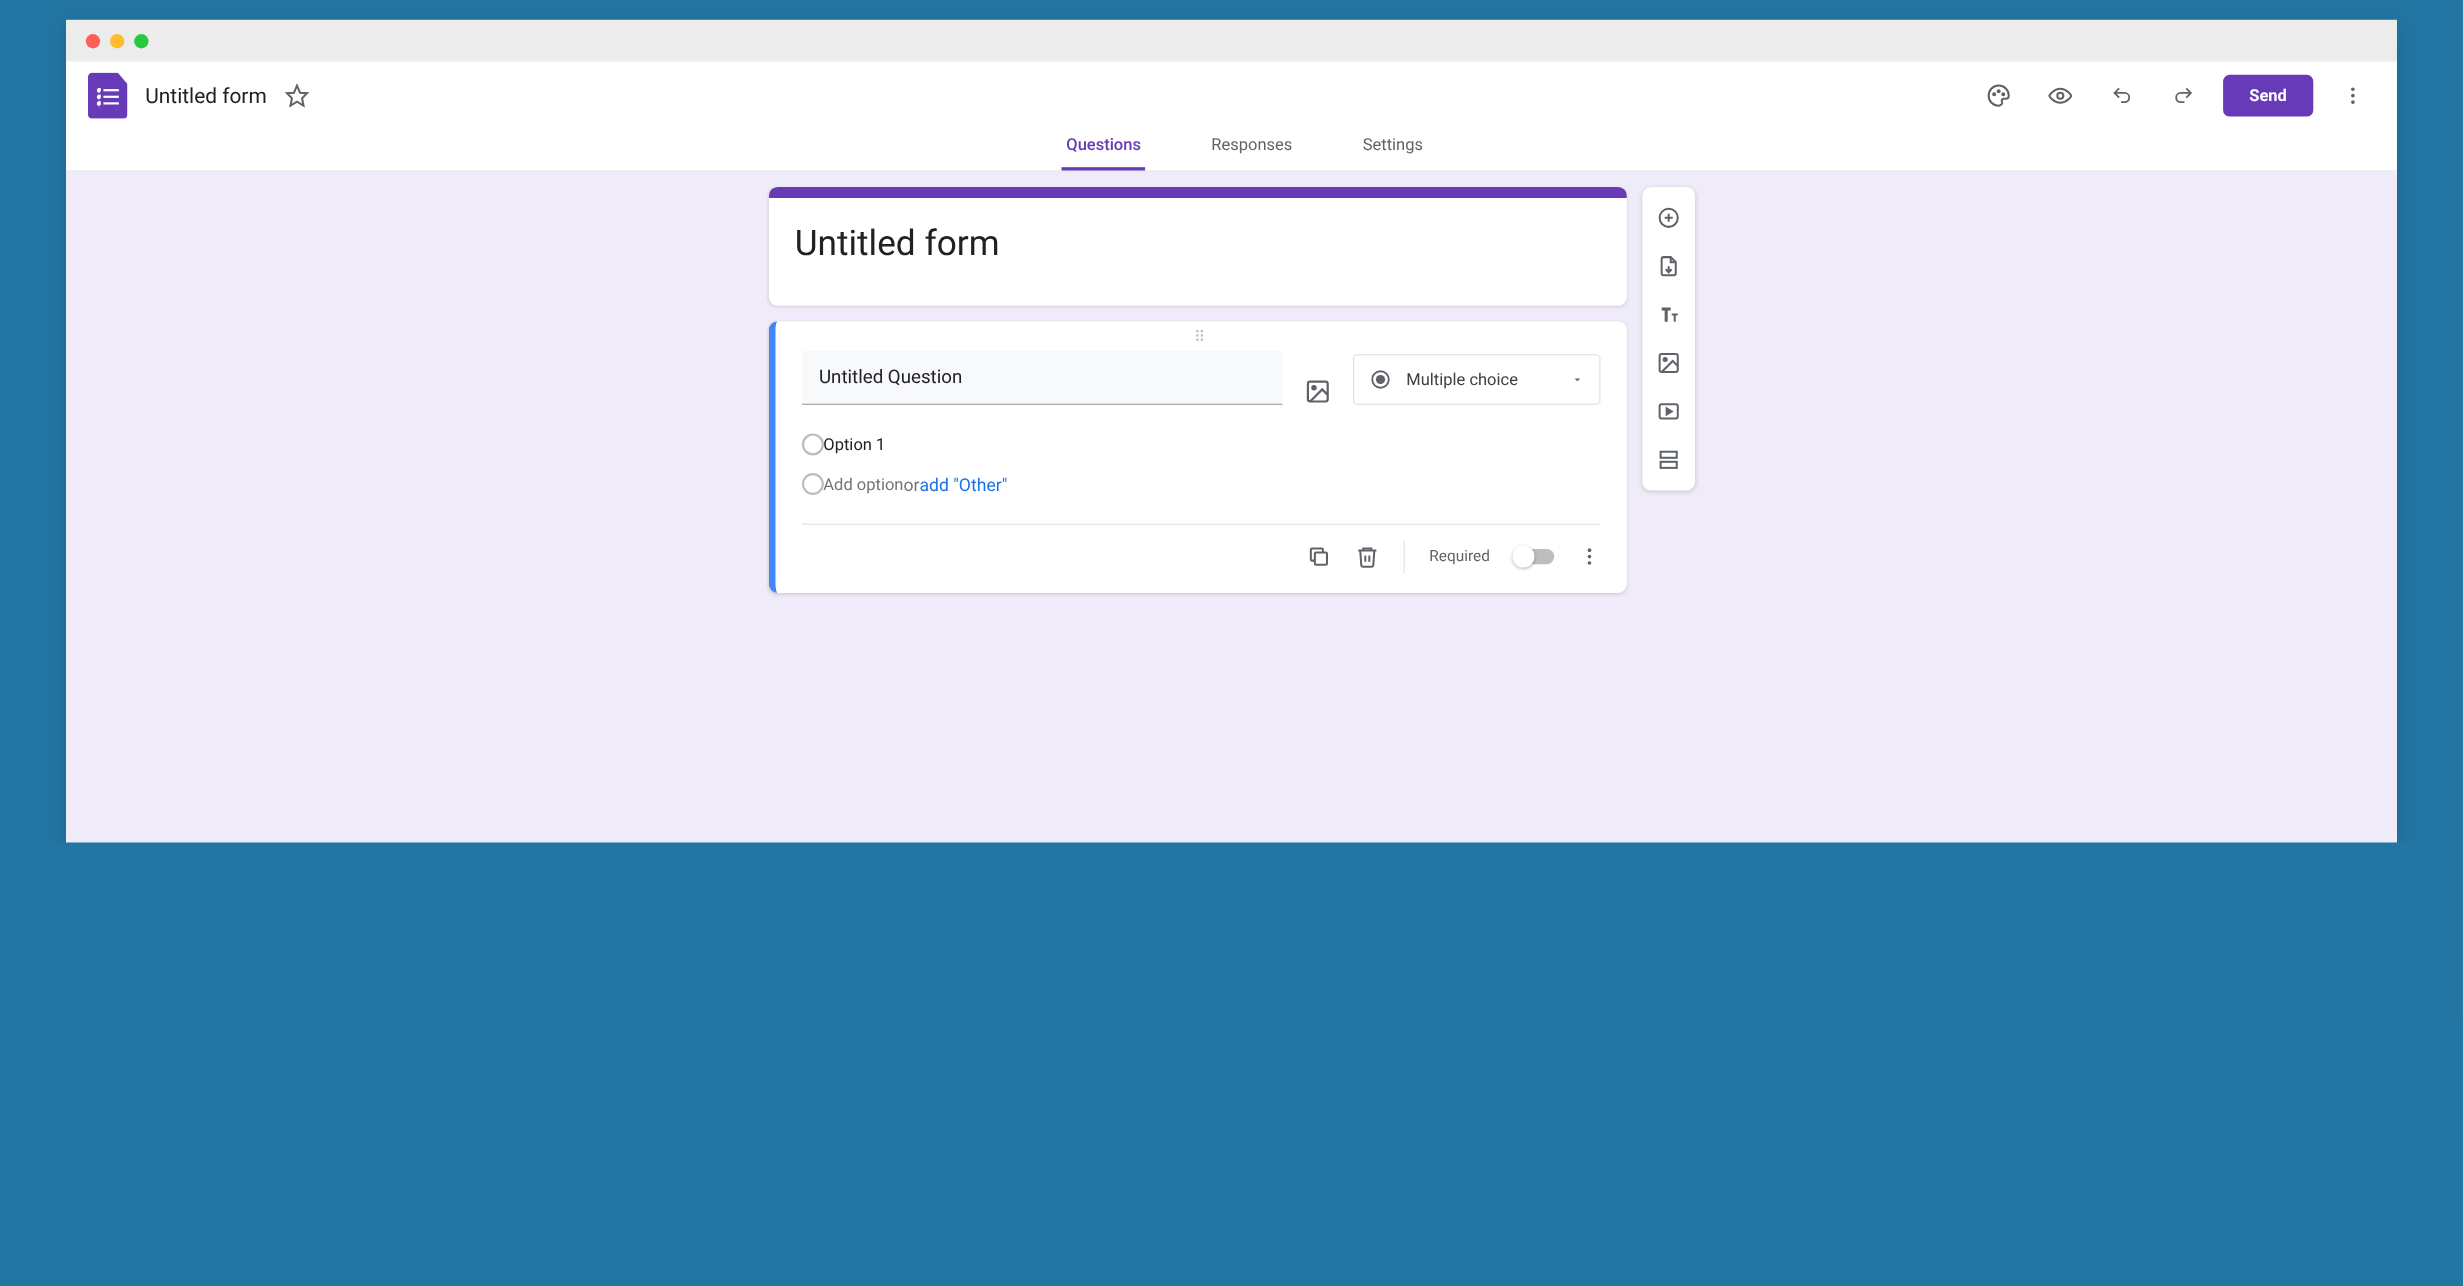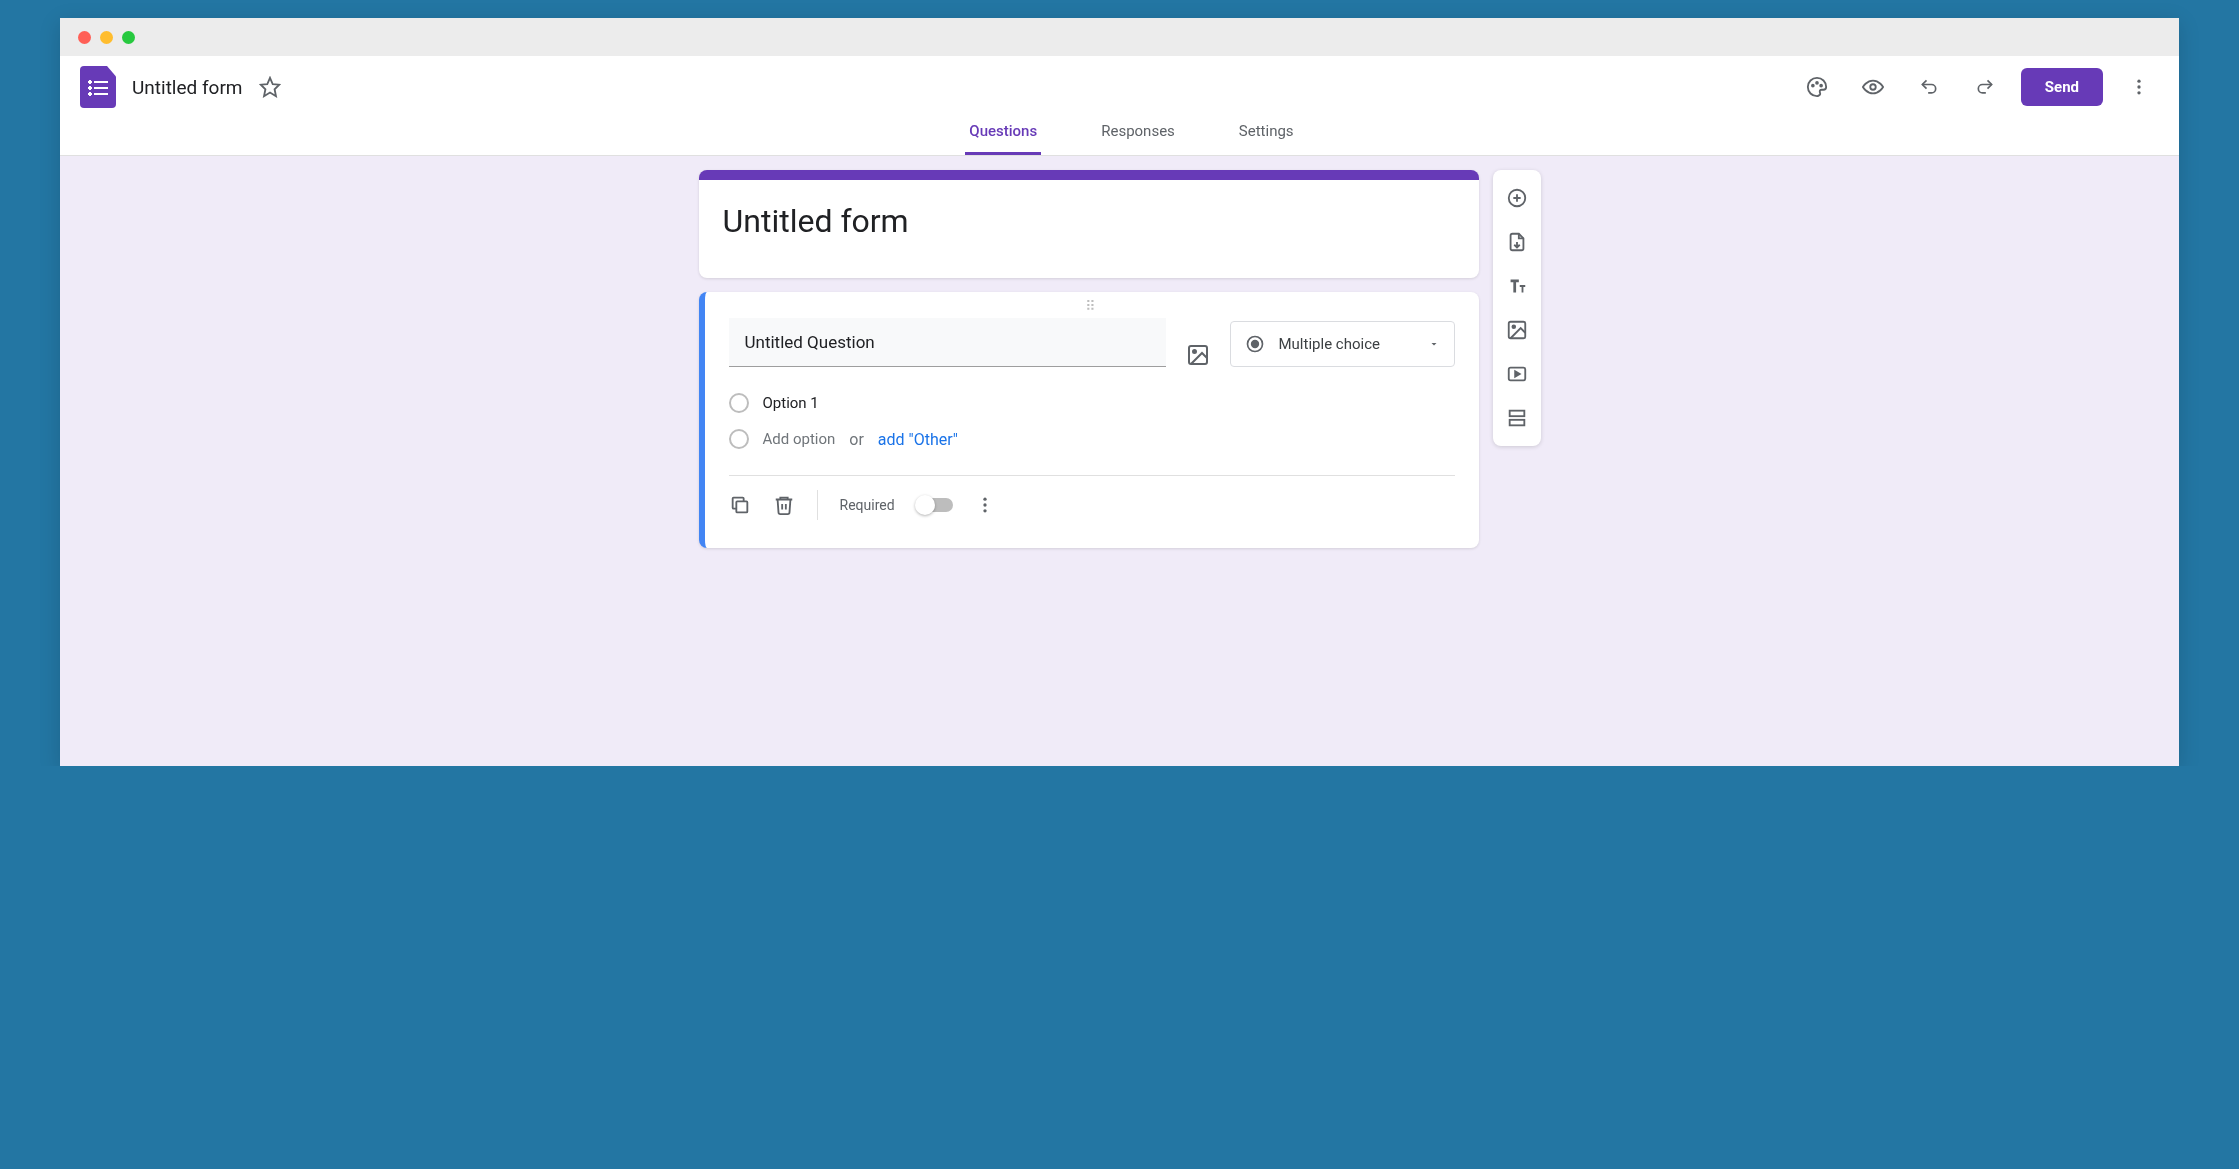--- a/index.html
+++ b/index.html
@@ -99,33 +99,33 @@
     font-size:17px;padding:14px 16px;color:#202124;outline:none;
   }
   .q-img-btn{margin-top:10px;color:#5f6368;cursor:pointer;}
   .q-type{
     width:225px;border:1px solid #dadce0;border-radius:4px;
     display:flex;align-items:center;gap:14px;
     padding:12px 14px;color:#3c4043;cursor:pointer;font-size:15px;
   }
   .q-type .chev{margin-left:auto;color:#5f6368;}
 
-  .opt-row{display:flex;align-items:center;gap:14px;padding:8px 0;}
+  .opt-row{display:flex;align-items:center;padding:8px 0;}
   .radio-empty{
     width:20px;height:20px;border:2px solid #bdbdbd;border-radius:50%;
   }
   .opt-text{font-size:15px;color:#202124;}
   .opt-placeholder{color:#70757a;}
   .opt-or{color:#70757a;}
   .opt-link{color:#1a73e8;cursor:pointer;}
 
   .q-footer{
     border-top:1px solid #e0e0e0;margin-top:18px;
-    display:flex;align-items:center;
-    gap:22px;padding:14px 0 28px;
+    display:flex;align-items:center;justify-content:flex-end;
+    gap:22px;padding:14px 0 18px;
   }
   .footer-ic{color:#5f6368;cursor:pointer;}
   .vdiv{width:1px;height:30px;background:#e0e0e0;}
   .req-label{font-size:14px;color:#5f6368;}
   .switch{
     width:36px;height:14px;background:#bdbdbd;border-radius:10px;
     position:relative;cursor:pointer;
   }
   .switch::after{
     content:"";position:absolute;left:-2px;top:-3px;width:20px;height:20px;

